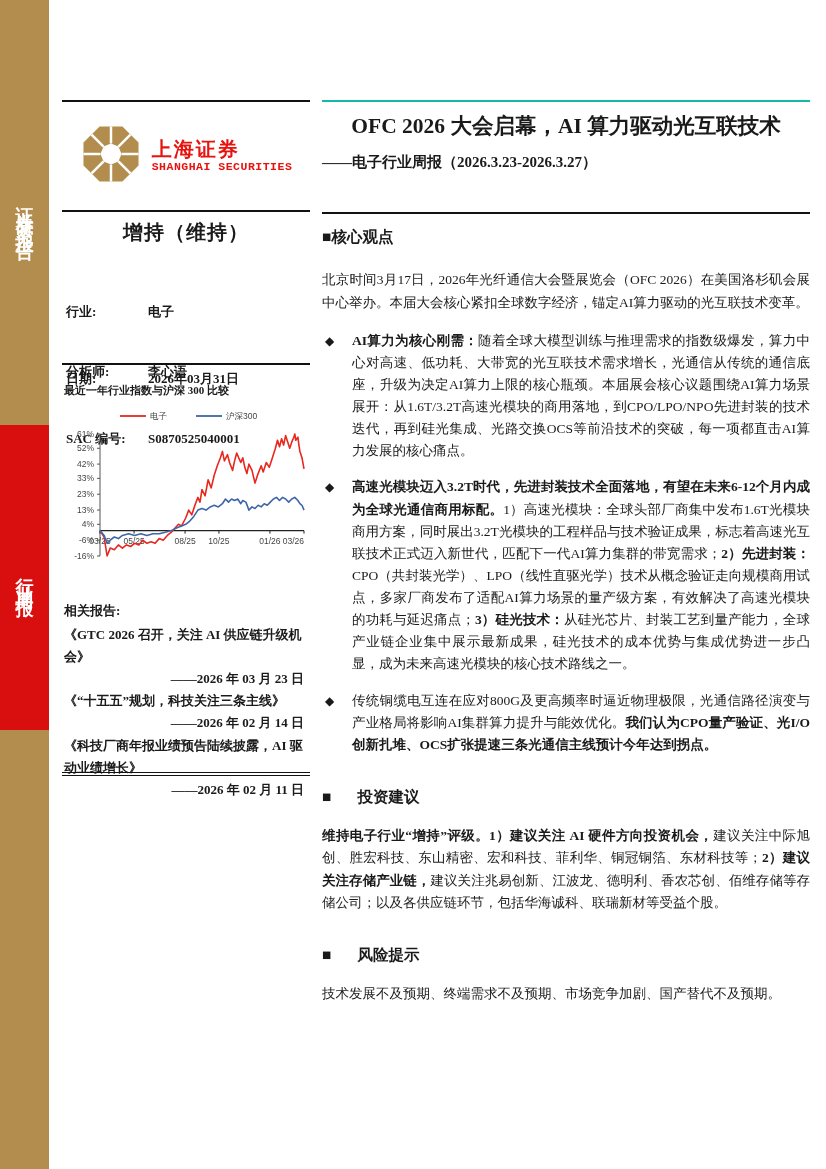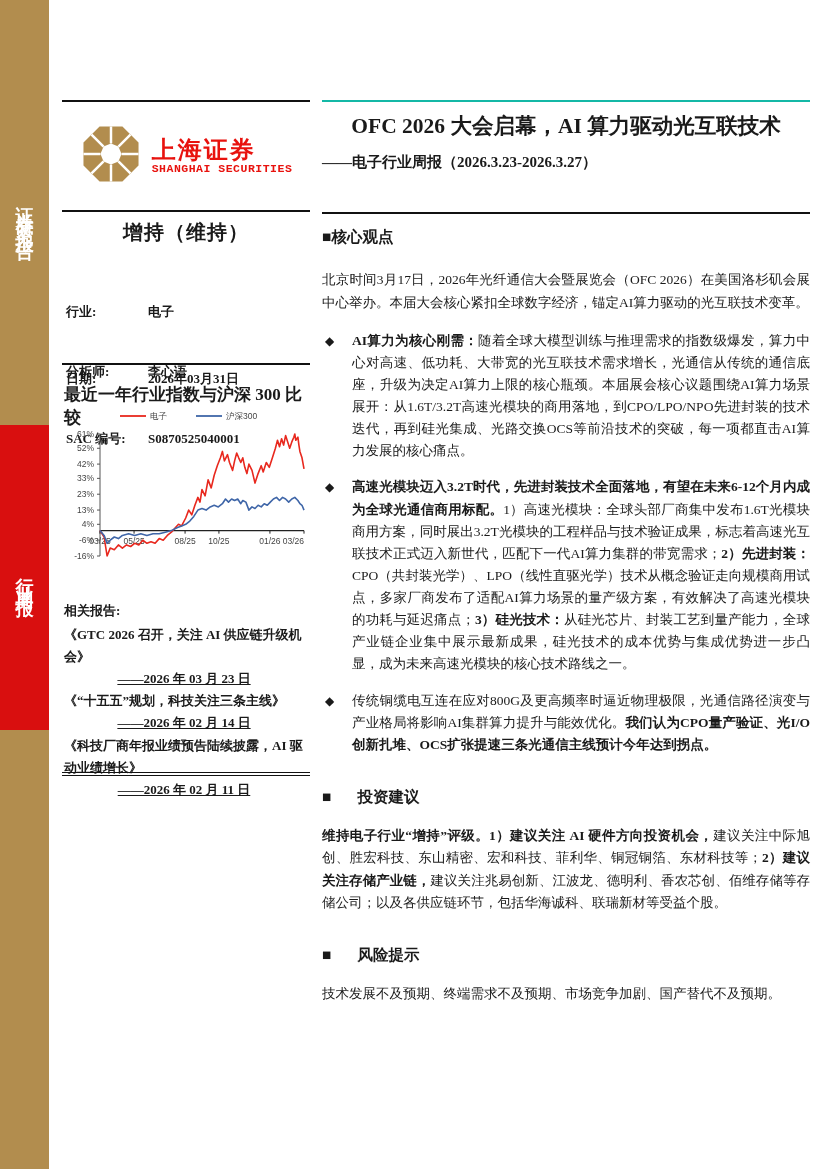--- a/index.html
+++ b/index.html
@@ -10,36 +10,36 @@
   .band{display:flex;align-items:center;justify-content:center;}
   .band-gold{background:#b28d4e;}
   .band-red{background:#d90f0f;}
   .vtext{writing-mode:vertical-rl;color:#fff;font-family:"Liberation Sans",sans-serif;
          font-weight:700;font-size:18px;letter-spacing:7px;}
   
   #left-col{position:absolute;left:62px;top:0;width:248px;}
   #logo-block{position:absolute;left:0;top:100px;width:248px;height:108px;
               border-top:2px solid #111;border-bottom:2px solid #111;
               display:flex;align-items:center;justify-content:center;gap:10px;}
-  #logo-text .cn{color:#e8120e;font-family:"Liberation Sans",sans-serif;font-weight:700;font-size:24px;letter-spacing:2px;line-height:1.05;}
+  #logo-text .cn{color:#e8120e;font-family:"Liberation Sans",sans-serif;font-weight:700;font-size:20px;letter-spacing:2px;line-height:1.05;}
   #logo-text .en{color:#e8120e;font-family:Liberation Mono, monospace;font-weight:700;font-size:11.5px;letter-spacing:.5px;}
   #rating{position:absolute;left:0;top:219px;width:248px;text-align:center;
           font-size:20px;font-weight:700;letter-spacing:1px;}
   .info-rows{position:absolute;left:4px;width:240px;font-size:13px;font-weight:700;}
   .info-row{display:flex;line-height:1.75;margin-top:44px;}
   .info-row .lbl{width:82px;flex:none;}
   #info-a{top:257px;}
   #info-b{top:317px;}
   #rule-sac{position:absolute;left:0;top:363px;width:248px;border-bottom:2px solid #111;}
-  #chart-title{position:absolute;left:2px;top:383px;width:246px;font-size:17px;font-weight:700;}
+  #chart-title{position:absolute;left:2px;top:383px;width:246px;font-size:11px;font-weight:700;}
   #chart-wrap{position:absolute;left:0;top:408px;width:248px;height:170px;}
   #related{position:absolute;left:2px;top:600px;width:246px;font-size:13px;font-weight:700;line-height:1.7;}
   #related .rel-head{margin-bottom:2px;}
   #related .rel-title{text-align:left;}
-  #related .rel-date{text-align:center;padding-right:6px;text-decoration:underline;}
+  #related .rel-date{text-align:right;padding-right:6px;}
   #rule-related{position:absolute;left:0;top:772px;width:248px;border-bottom:4px double #111;}
   
   #right-col{position:absolute;left:322px;top:0;width:488px;}
   #title-block{position:absolute;left:0;top:100px;width:488px;height:110px;
                border-top:2px solid #14b8a6;border-bottom:2px solid #111;}
   #report-title{margin:8px 6px 2px 6px;text-align:center;font-size:21.5px;font-weight:700;line-height:1.55;}
   #report-subtitle{text-align:left;font-size:15px;font-weight:700;margin-top:10px;}
   #content{position:absolute;left:0;top:224px;width:488px;font-size:13.5px;line-height:1.64;}
   .core-head{font-size:15.5px;font-weight:700;margin:0 0 20px 0;}
   .para{text-align:justify;margin:0 0 16px 0;}

